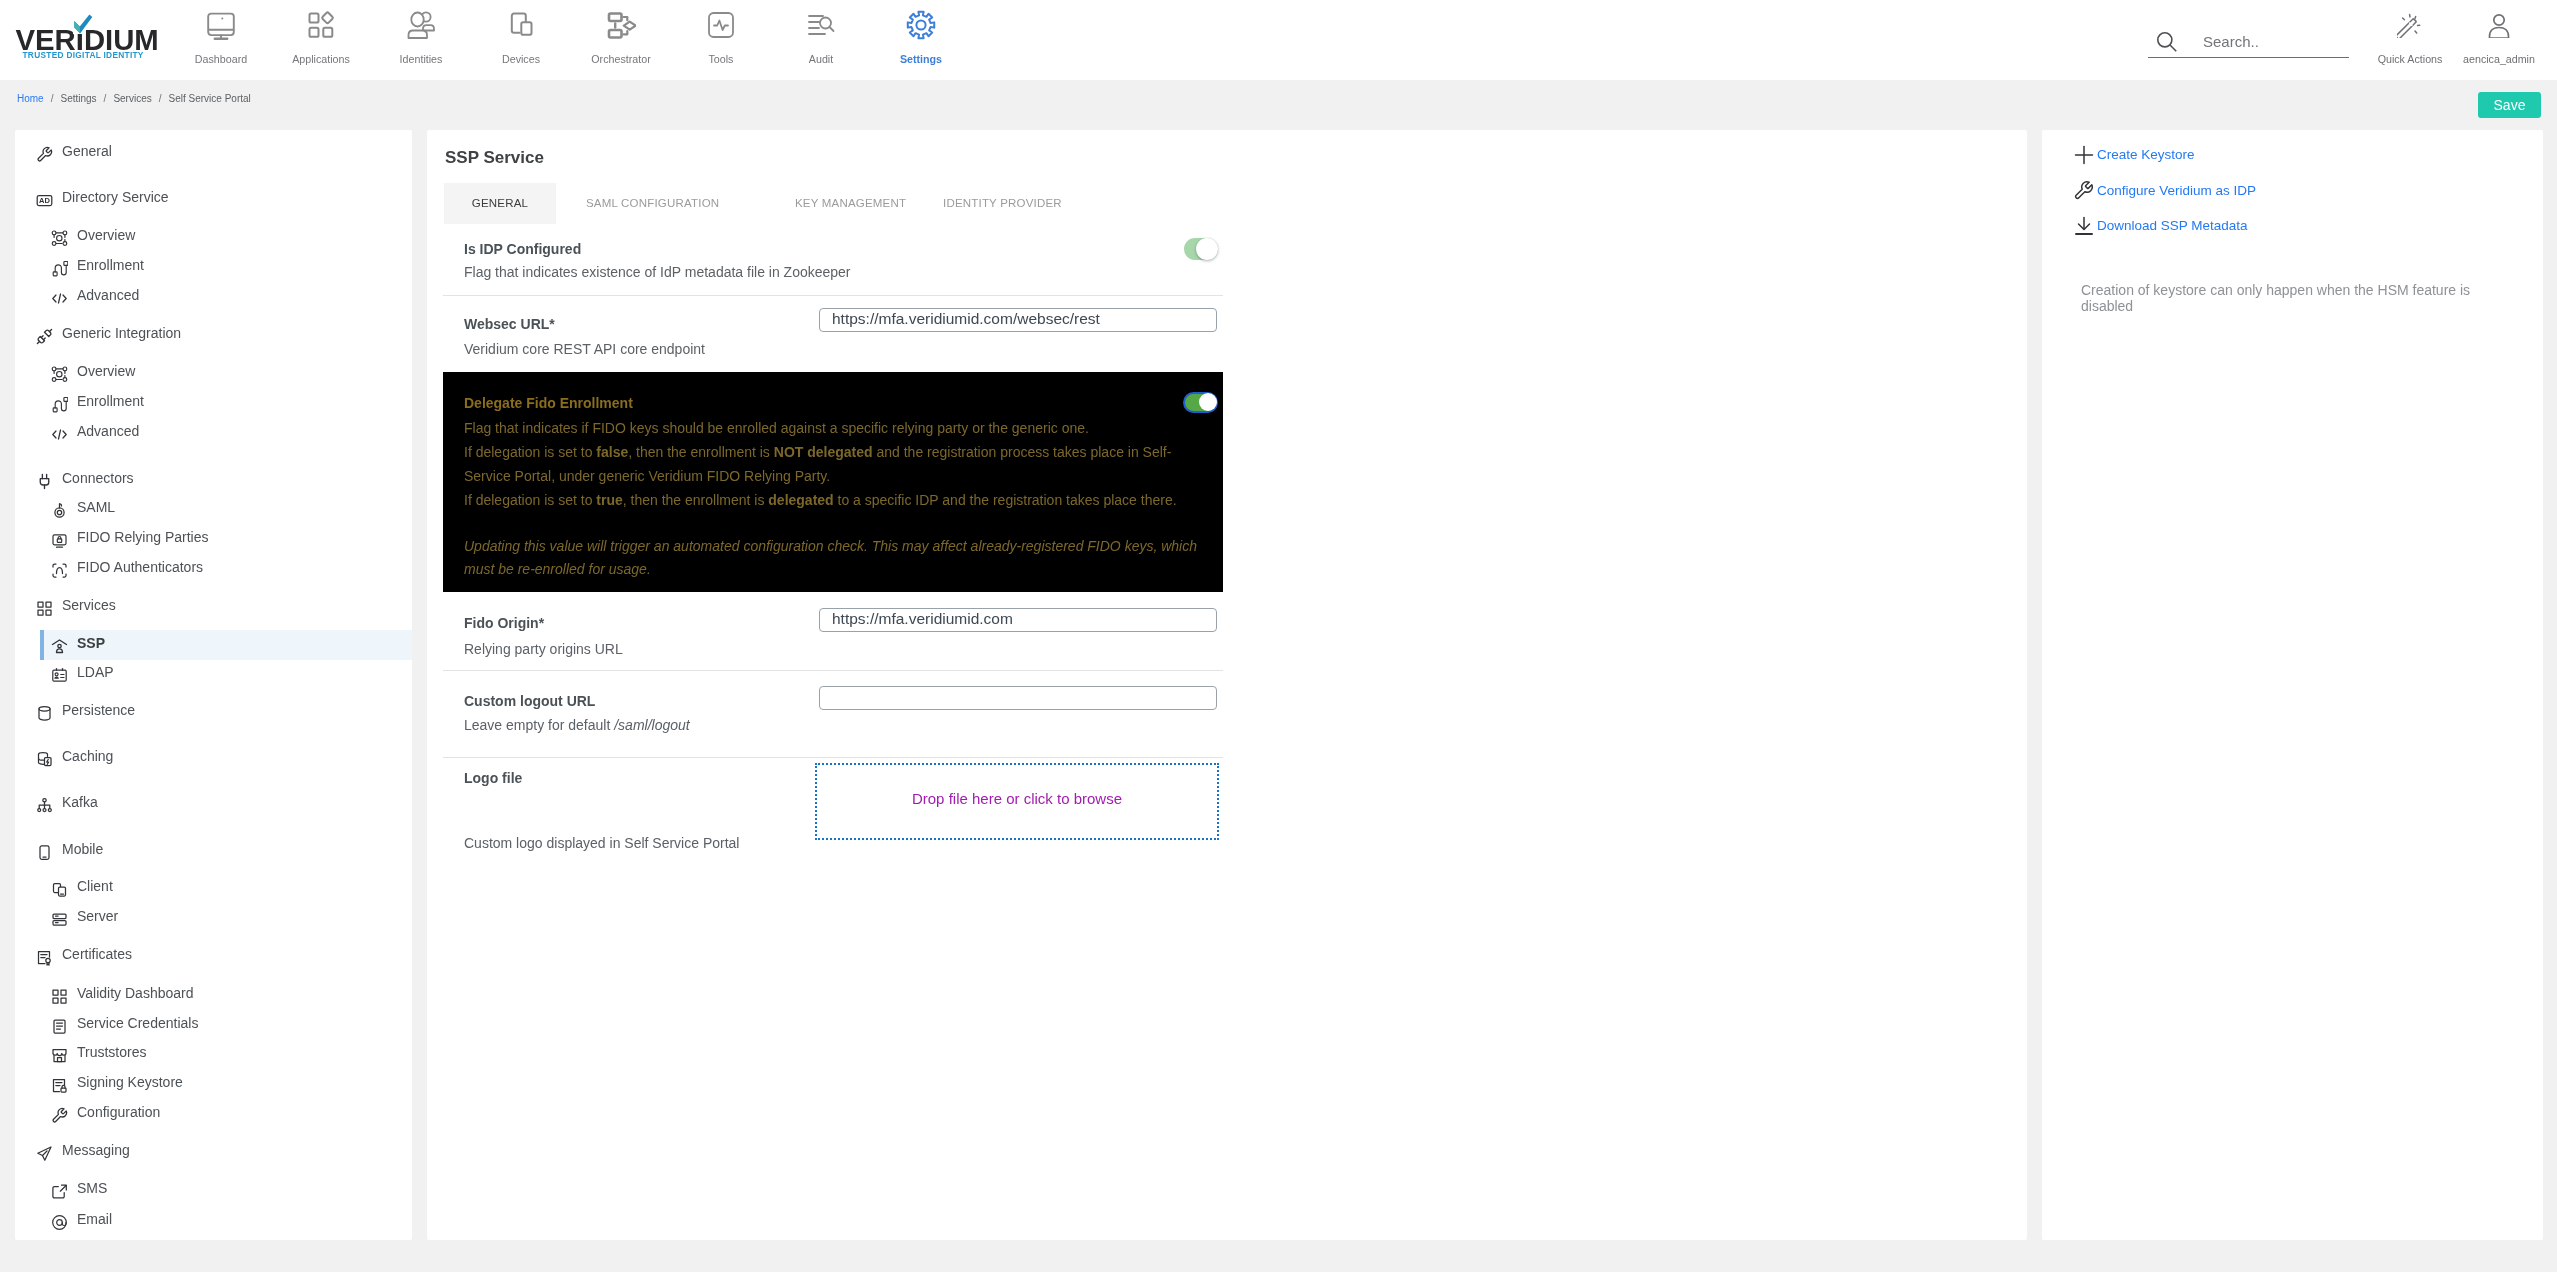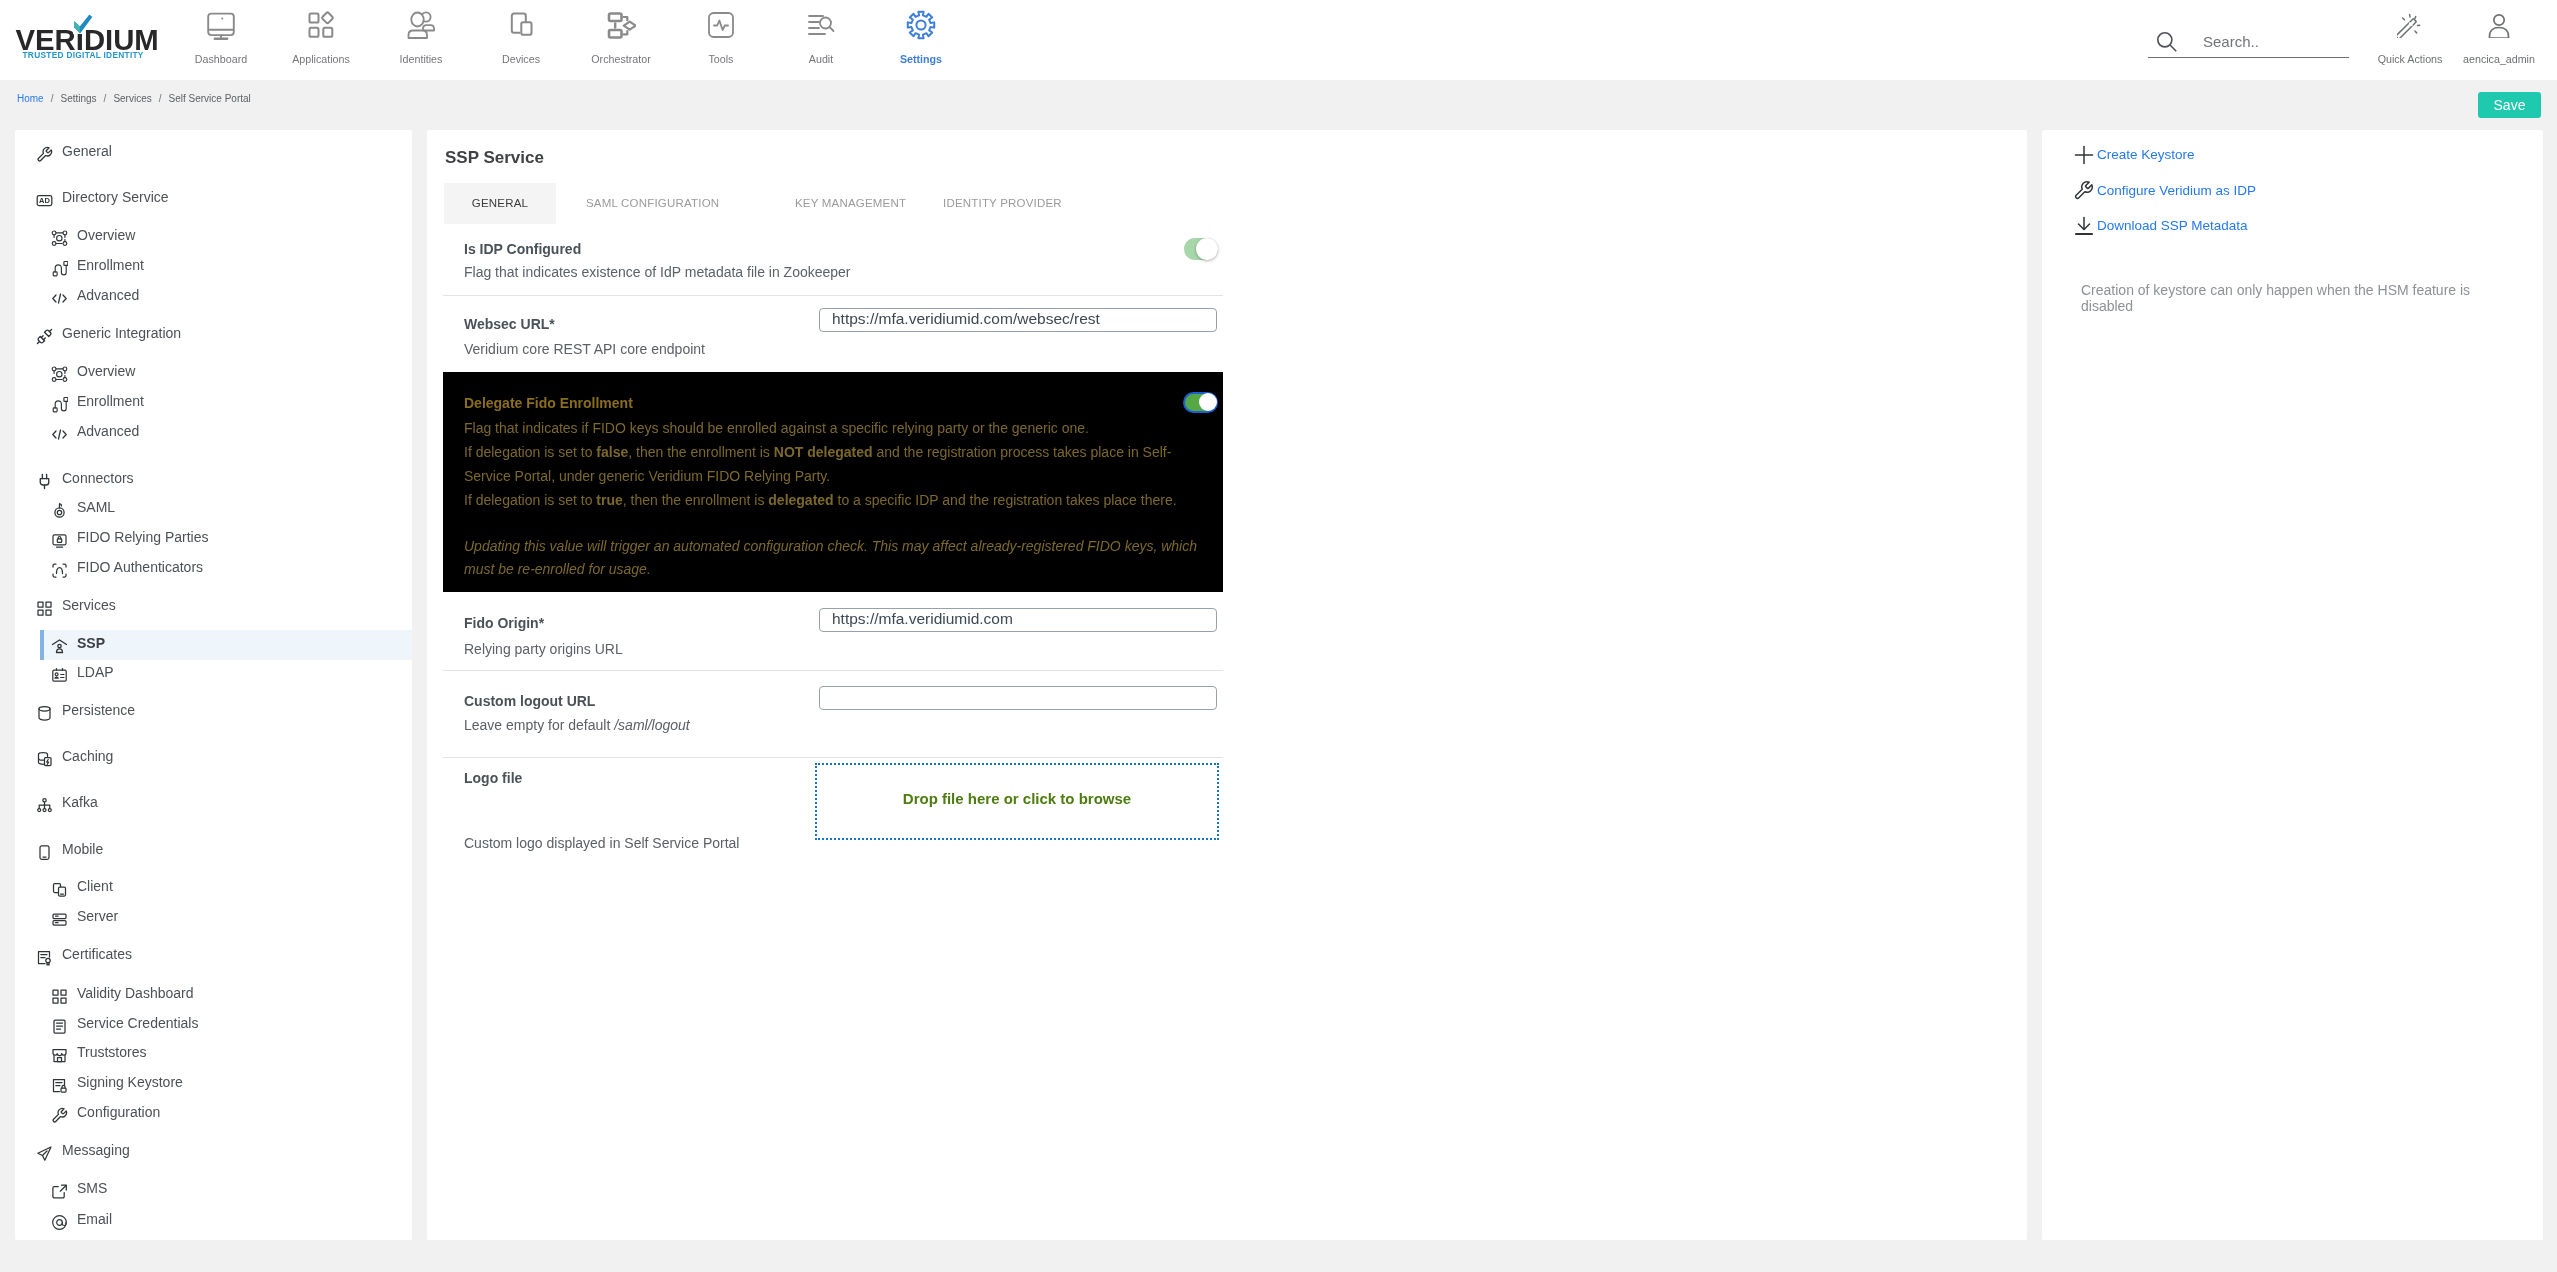--- a/index.html
+++ b/index.html
@@ -34,21 +34,21 @@
 .fsub { font-size:14px; color:#5b6167; position:absolute; line-height:20px; }
 .divider { position:absolute; left:16px; width:780px; border-top:1px solid #e3e3e3; }
 .input { position:absolute; left:392px; width:398px; height:24px; border:1px solid #9aa2a9; border-radius:4px; background:#fff; font-size:15.5px; color:#3d4852; padding-left:12px; padding-bottom:2px; font-family:"Liberation Sans",sans-serif; }
 .tgl { position:absolute; width:34px; height:22px; border-radius:11px; }
 .tgl .knob { position:absolute; right:0px; top:0px; width:22px; height:22px; border-radius:50%; background:#fff; }
 #ybox { position:absolute; left:16px; top:242px; width:780px; height:220px; background:#000000; }
 #ybox .tt { position:absolute; left:21px; top:21px; font-size:14px; font-weight:bold; color:#8a6d1e; line-height:20px; }
 #ybox .bd { position:absolute; left:21px; top:44px; font-size:14px; color:#7d682c; line-height:24px; white-space:nowrap; }
 #ybox .it { position:absolute; left:21px; top:163px; font-size:14px; font-style:italic; color:#7d682c; line-height:23px; white-space:nowrap; }
 #drop { position:absolute; left:388px; top:633px; width:404px; height:77px; border:2px dotted #1673c8; }
-#drop .dt { position:absolute; width:100%; text-align:center; top:25px; font-size:15px; color:#4d7c0f;font-weight:bold; }
+#drop .dt { position:absolute; width:100%; text-align:center; top:25px; font-size:15px; color:#a21caf; }
 .rlink { position:absolute; left:31px; font-size:13.5px; color:#2579f2; height:24px; }
 .rlink .ic { position:absolute; left:0; top:0; }
 .rlink .t { position:absolute; left:24px; top:3px; white-space:nowrap; }
 #rnote { position:absolute; left:39px; top:152px; width:440px; font-size:14px; color:#8e9196; line-height:16px; }
 </style>
 </head>
 <body>
 <div id="topbar">
   <div id="logo">
 <svg width="175" height="50" viewBox="0 0 175 50">

